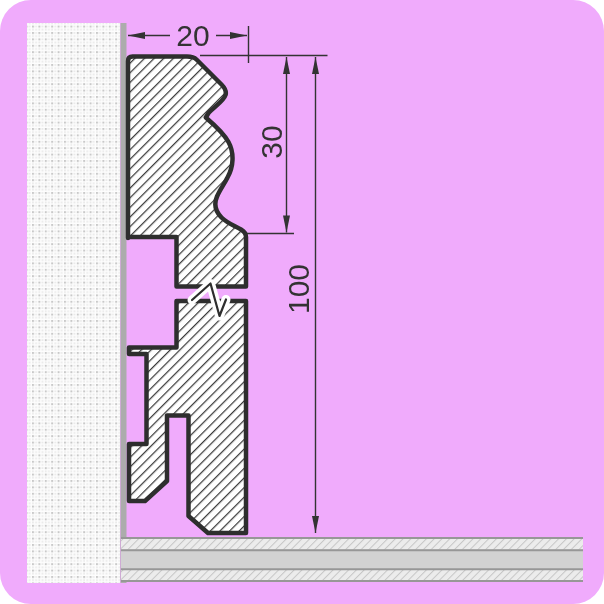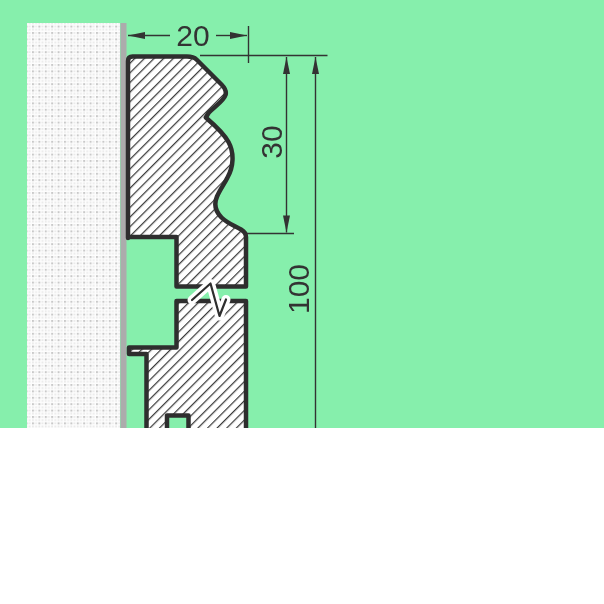--- a/index.html
+++ b/index.html
@@ -1,16 +1,16 @@
 <!DOCTYPE html>
 <html><head>
 <meta charset="utf-8">
 <style>
   html,body{margin:0;padding:0;background:#ffffff;}
-  .stage{width:604px;height:428px;position:relative;background:#86efac;overflow:hidden;}
+  .stage{width:604px;height:604px;position:relative;background:#f0abfc;overflow:hidden;border-radius:31px;}
   svg{display:block;}
   .dim-text{font-family:"Liberation Sans","DejaVu Sans",sans-serif;font-size:30px;fill:#333333;}
 </style>
 </head>
 <body>
 
 <div class="stage">
 <svg width="604" height="604" viewBox="0 0 604 604" xmlns="http://www.w3.org/2000/svg">
   <defs>
     <pattern id="wallDots" width="6.4" height="6.4" patternUnits="userSpaceOnUse">

